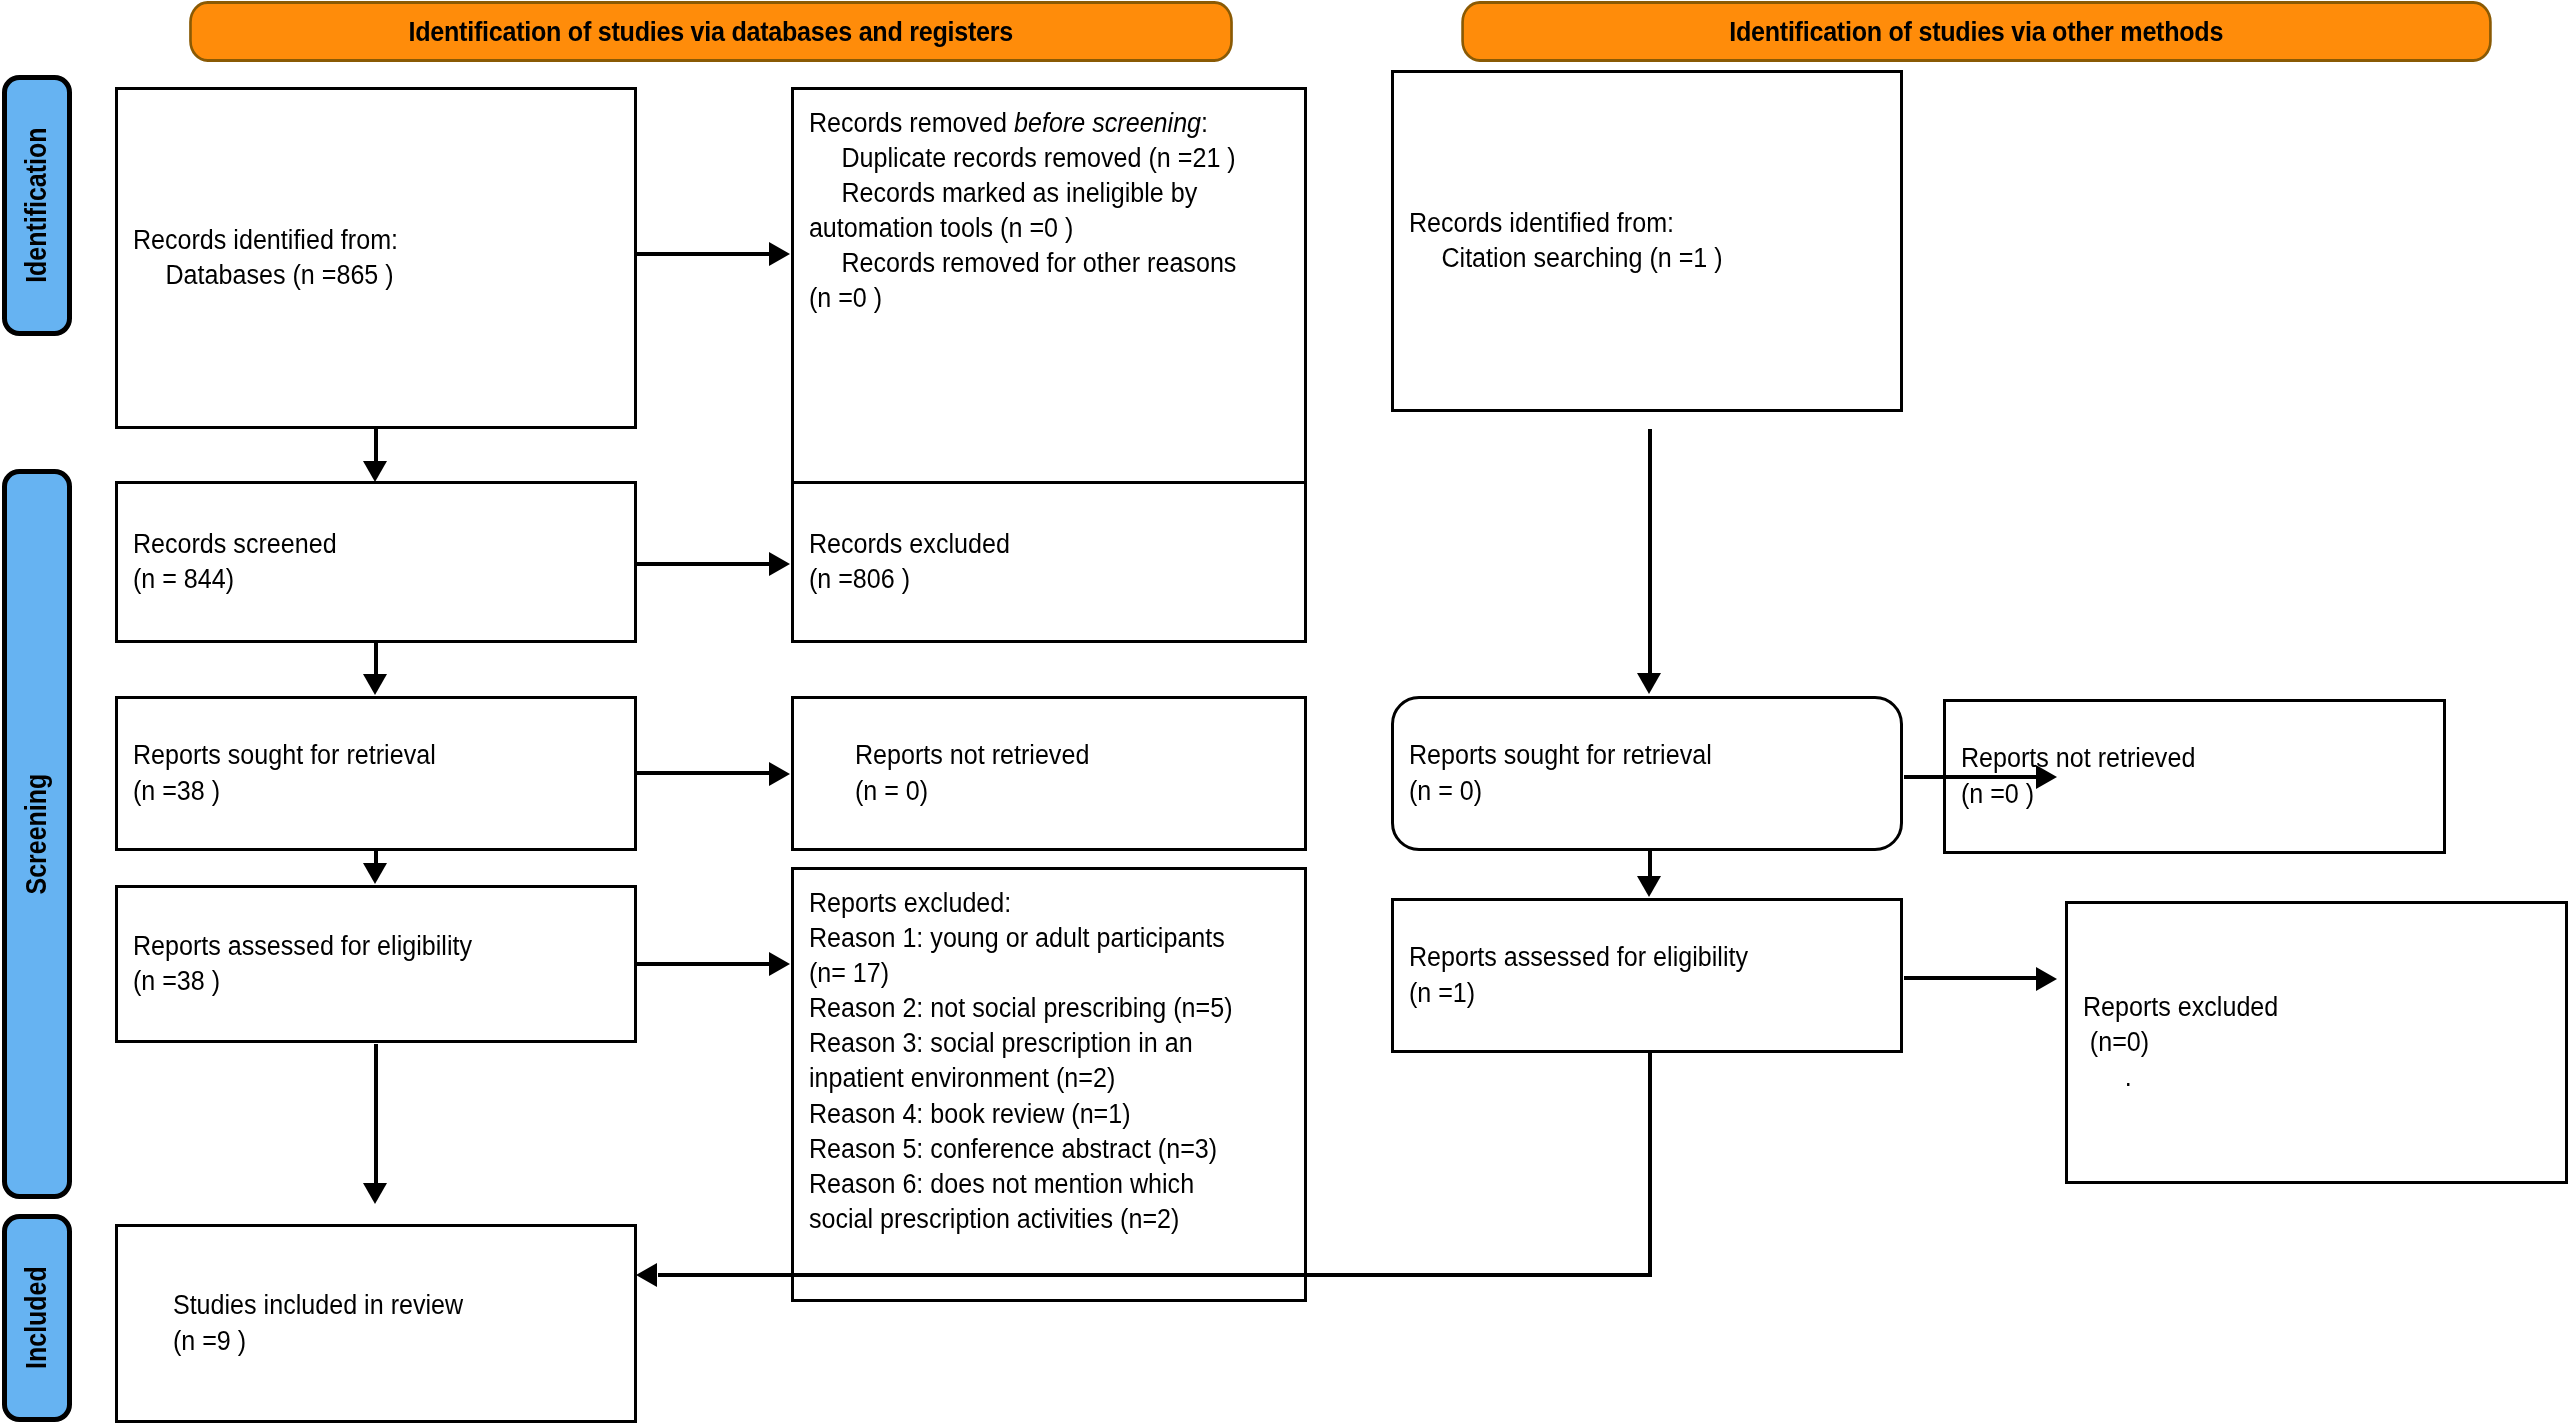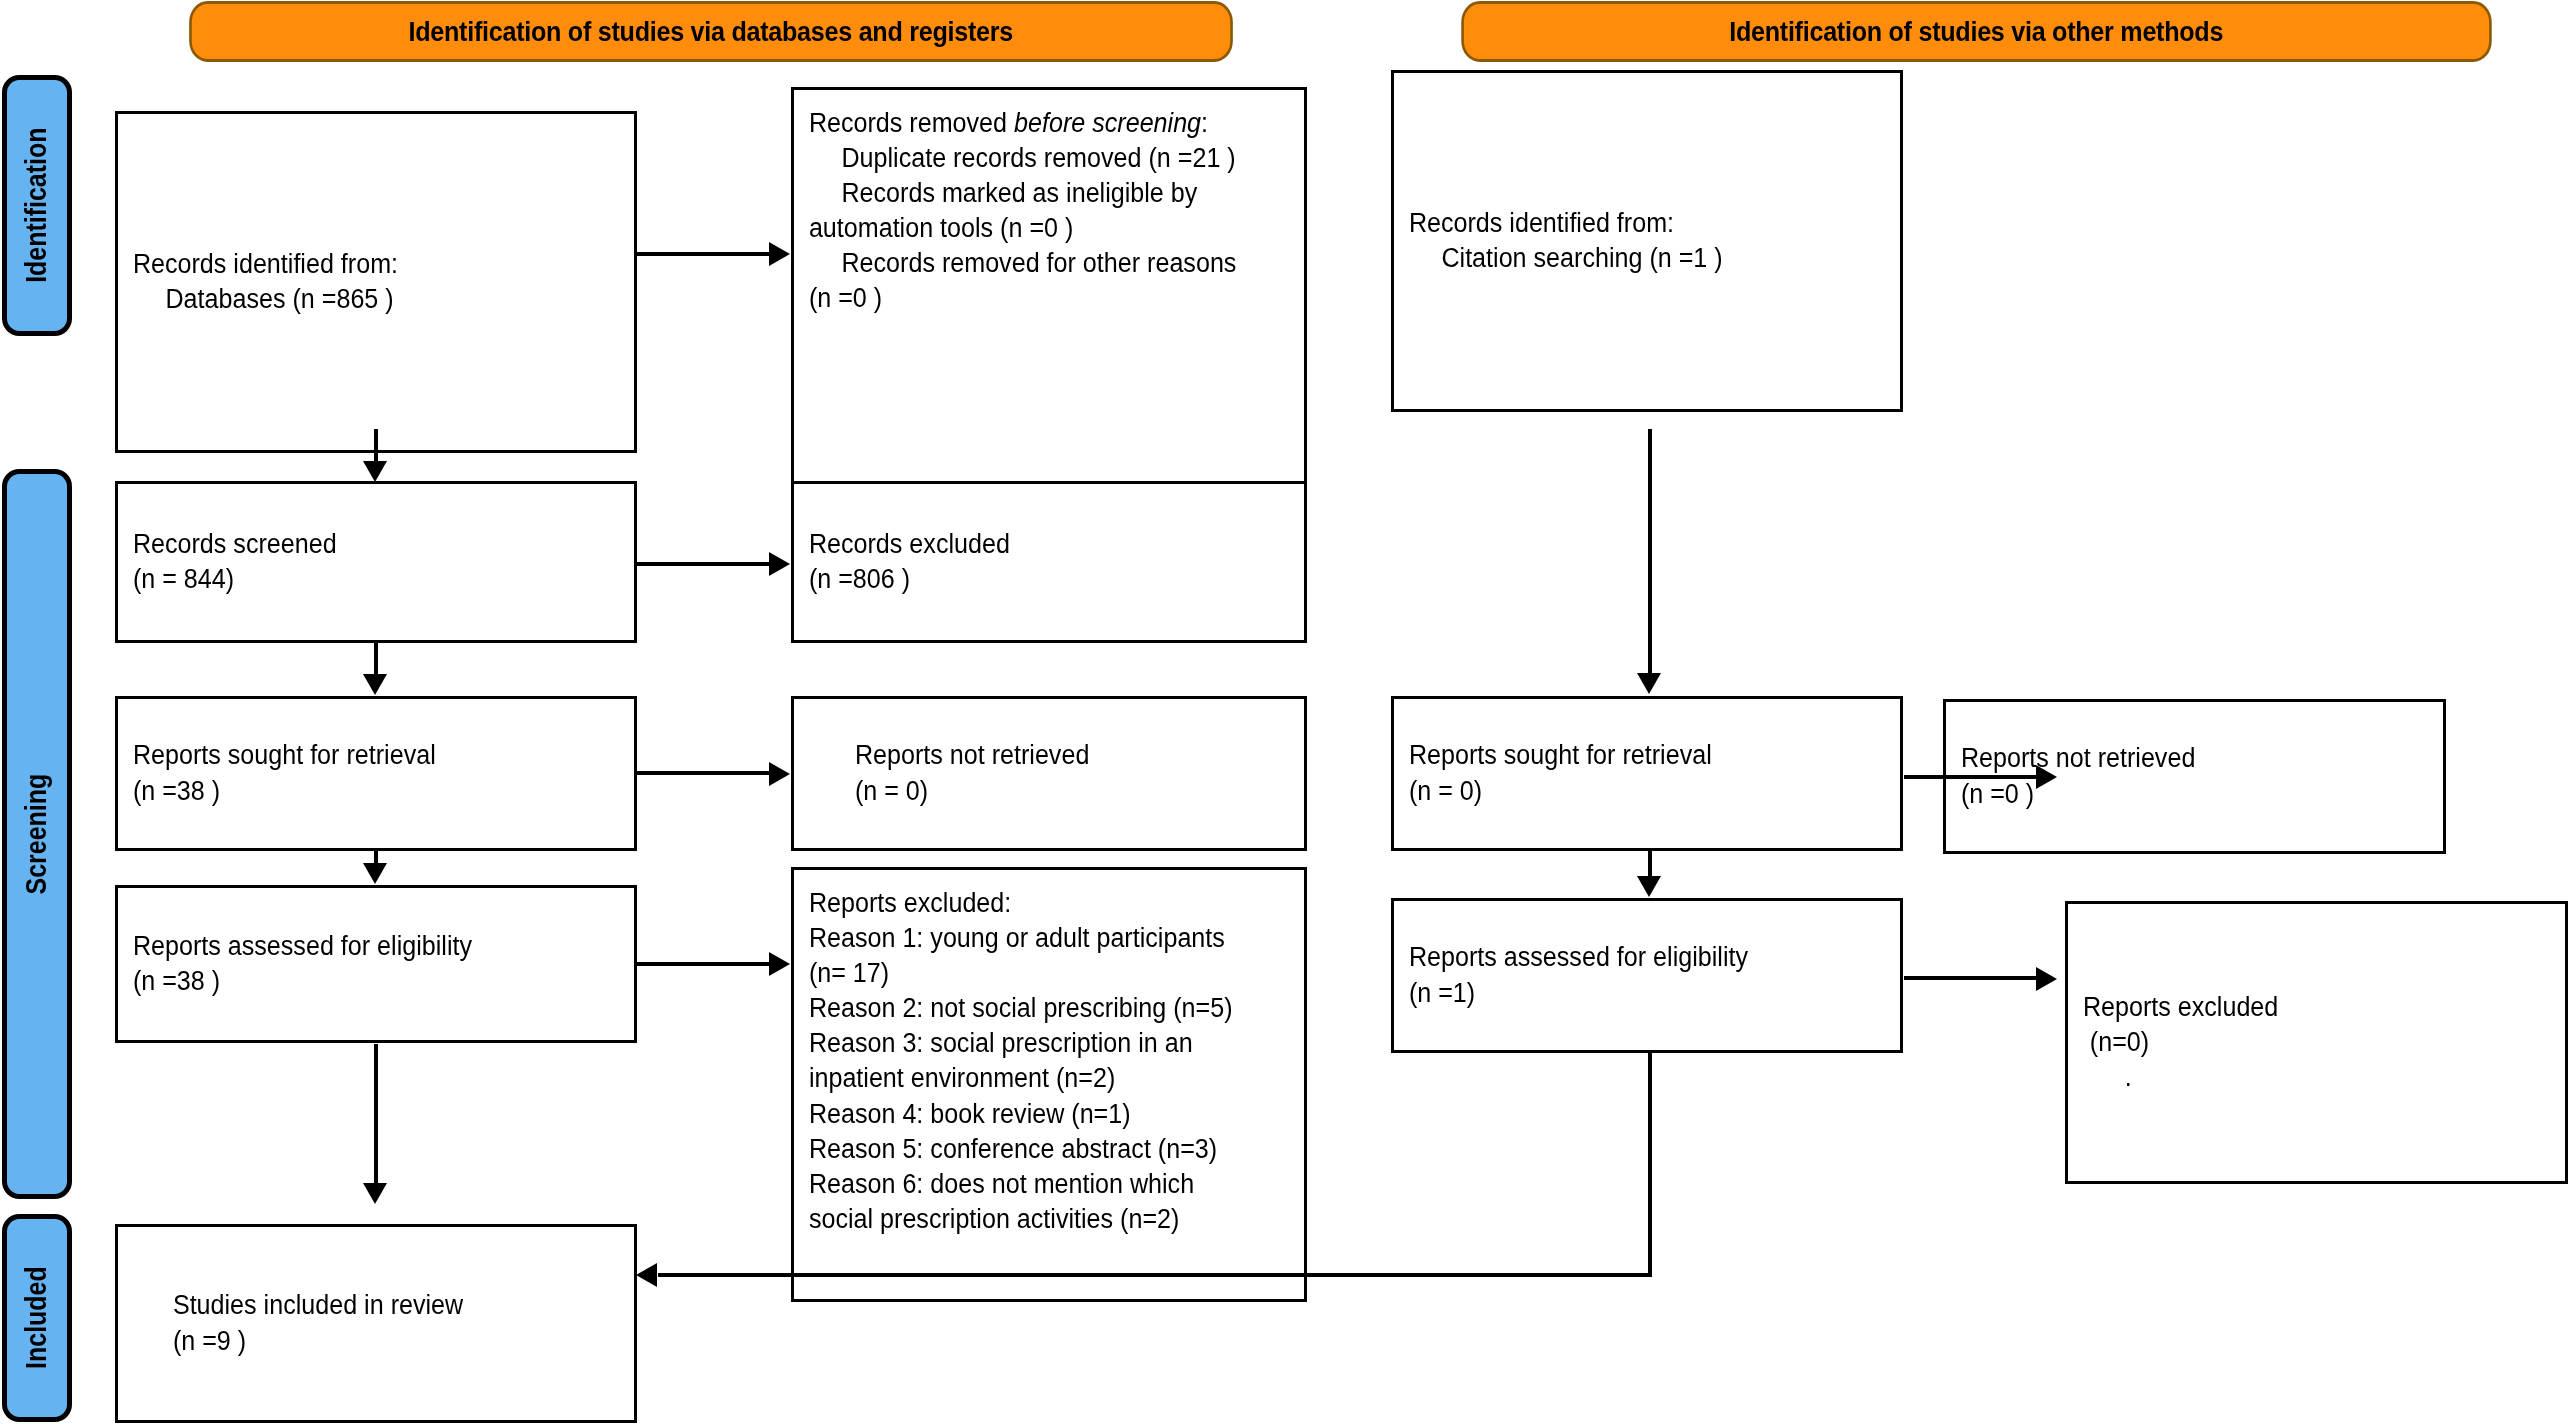--- a/index.html
+++ b/index.html
@@ -107,21 +107,21 @@
   </div>
 
   <div class="phase" style="left:1.9px; top:469px; width:70px; height:730px;">
     <span>Screening</span>
   </div>
 
   <div class="phase" style="left:1.9px; top:1214px; width:70px; height:208px;">
     <span>Included</span>
   </div>
 
-  <div class="box" style="left:115px; top:87px; width:522px; height:342px;margin-top:24px;">
+  <div class="box" style="left:115px; top:87px; width:522px; height:342px;">
     <div class="txt"><span>Records identified from:</span>
 <span class="indent"></span><span>Databases (n =865 )</span></div>
   </div>
 
   <div class="box topalign" style="left:791px; top:87px; width:516px; height:412px;">
     <div class="txt"><span>Records removed </span><span class="ital">before screening</span><span>:</span>
 <span class="indent"></span><span>Duplicate records removed (n =21 )</span>
 <span class="indent"></span><span>Records marked as ineligible by automation tools (n =0 )</span>
 <span class="indent"></span><span>Records removed for other reasons (n =0 )</span></div>
   </div>
@@ -164,21 +164,21 @@
   <div class="box" style="left:115px; top:1224px; width:522px; height:199px;padding-left:40px;">
     <div class="txt"><span>Studies included in review</span>
 <span>(n =9 )</span></div>
   </div>
 
   <div class="box" style="left:1391px; top:70px; width:512px; height:342px;">
     <div class="txt"><span>Records identified from:</span>
 <span class="indent"></span><span>Citation searching (n =1 )</span></div>
   </div>
 
-  <div class="box" style="left:1391px; top:696px; width:512px; height:155px;">
+  <div class="box" style="left:1391px; top:696px; width:512px; height:155px;border-radius:28px;">
     <div class="txt"><span>Reports sought for retrieval</span>
 <span>(n = 0)</span></div>
   </div>
 
   <div class="box" style="left:1943px; top:699px; width:503px; height:155px;">
     <div class="txt"><span>Reports not retrieved</span>
 <span>(n =0 )</span></div>
   </div>
 
   <div class="box" style="left:1391px; top:898px; width:512px; height:155px;">

